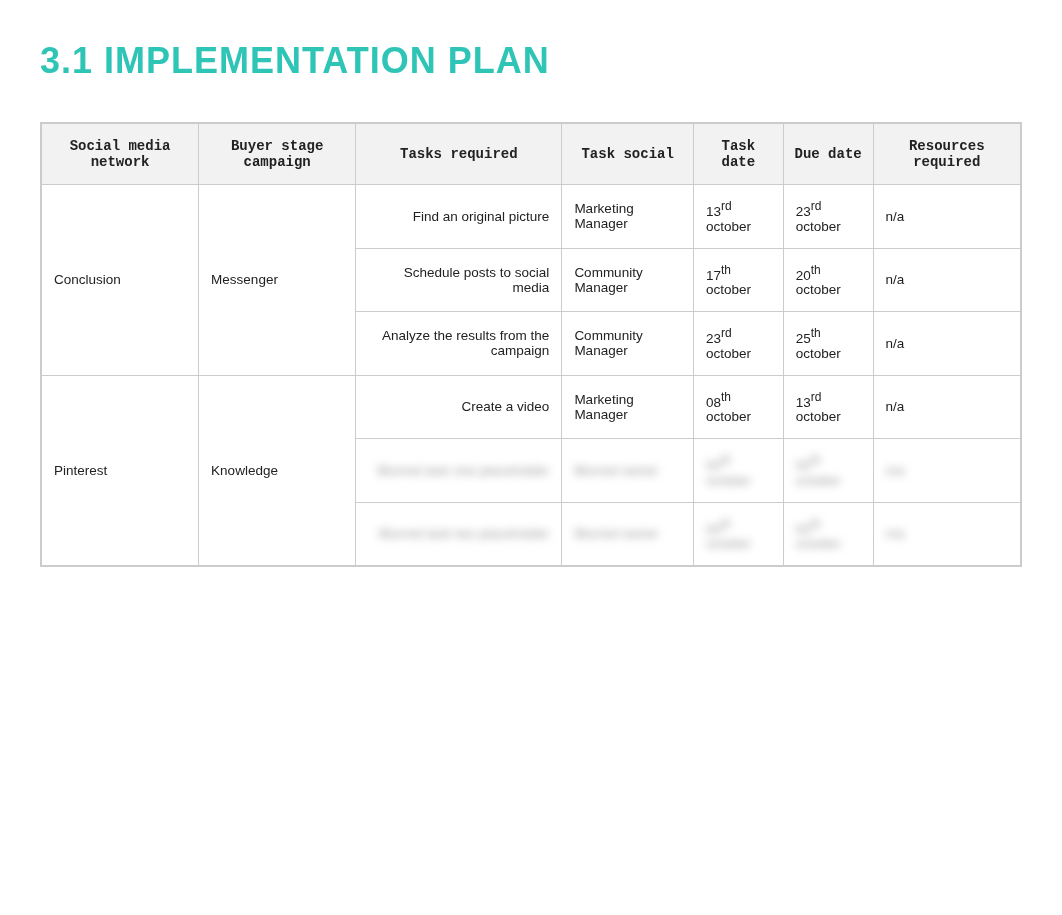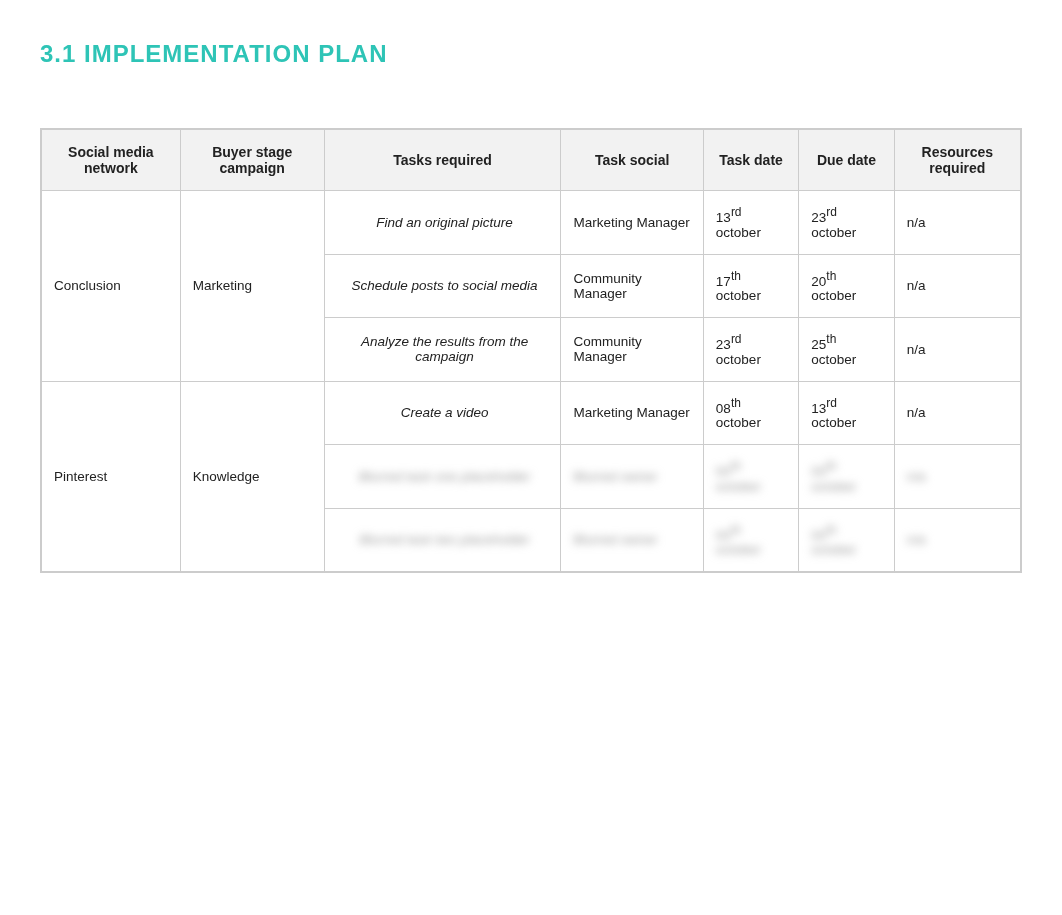--- a/index.html
+++ b/index.html
@@ -11,61 +11,61 @@
     body {
       background: #ffffff;
       font-family: Arial, sans-serif;
       padding: 40px;
       width: 1062px;
       min-height: 915px;
     }
 
     .page-title {
       color: #2ec4b6;
-      font-size: 24px;
+      font-size: 36px;
       font-weight: 900;
       text-transform: uppercase;
       letter-spacing: 1px;
-      margin-bottom: 60px;
+      margin-bottom: 40px;
     }
 
     .table-container {
       width: 100%;
       border-collapse: collapse;
       border: 1px solid #cccccc;
     }
 
     table {
       width: 100%;
       border-collapse: collapse;
     }
 
     thead tr th {
       background: #f2f2f2;
       border: 1px solid #cccccc;
-      padding: 14px 1px;
+      padding: 14px 10px;
       text-align: center;
       font-weight: 700;
       font-size: 14px;
       color: #222;
+      font-family: Liberation Mono, monospace;
     }
 
     tbody tr td {
       border: 1px solid #cccccc;
       padding: 14px 12px;
       text-align: left;
       font-size: 13.5px;
       color: #222;
       vertical-align: middle;
     }
 
     td.task-cell {
-      text-align: center;
+      text-align: right;
       padding-left: 16px;
-      font-style: italic;
     }
 
     .blurred {
       filter: blur(4px);
       color: #999;
       user-select: none;
     }
 
     sup {
       font-size: 12px;
@@ -85,21 +85,21 @@
         <th>Tasks required</th>
         <th>Task social</th>
         <th>Task date</th>
         <th>Due date</th>
         <th>Resources required</th>
       </tr>
     </thead>
     <tbody id="table-body">
     <tr>
           <td rowspan="3">Conclusion</td>
-          <td rowspan="3">Marketing</td>
+          <td rowspan="3">Messenger</td>
           <td class="task-cell">Find an original picture</td>
           <td>Marketing Manager</td>
           <td>13<sup>rd</sup> october</td>
           <td>23<sup>rd</sup> october</td>
           <td>n/a</td>
         </tr>
         <tr>
           <td class="task-cell">Schedule posts to social media</td>
           <td>Community Manager</td>
           <td>17<sup>th</sup> october</td>

